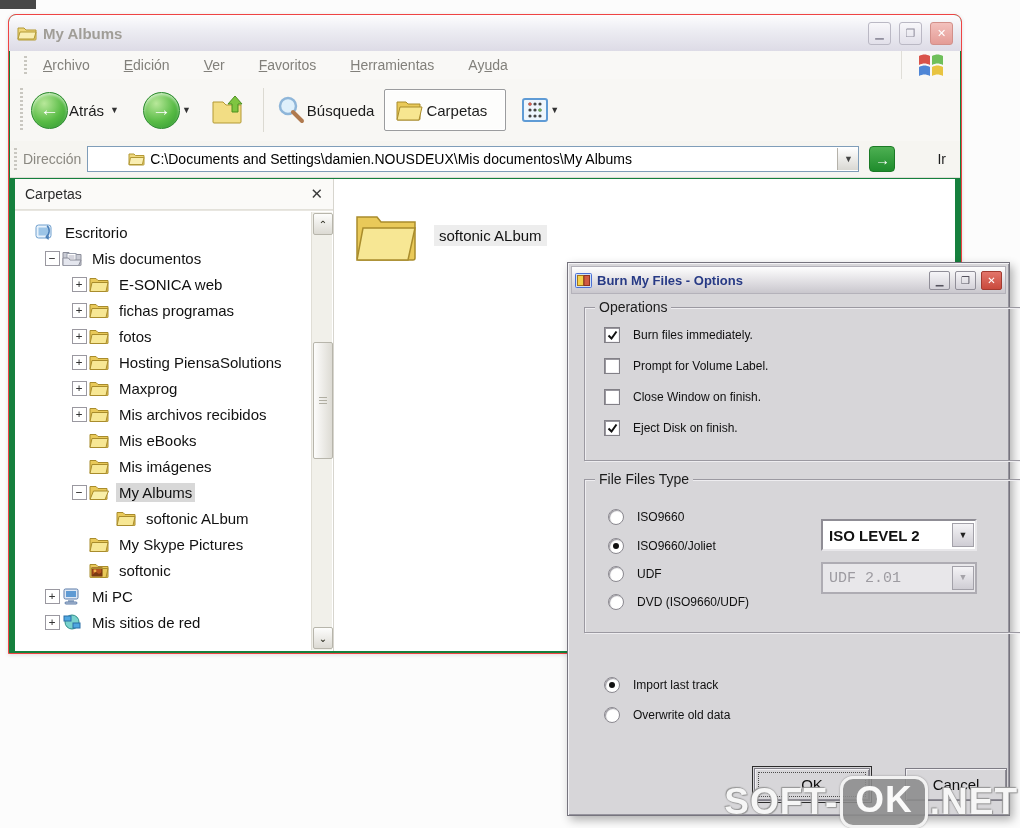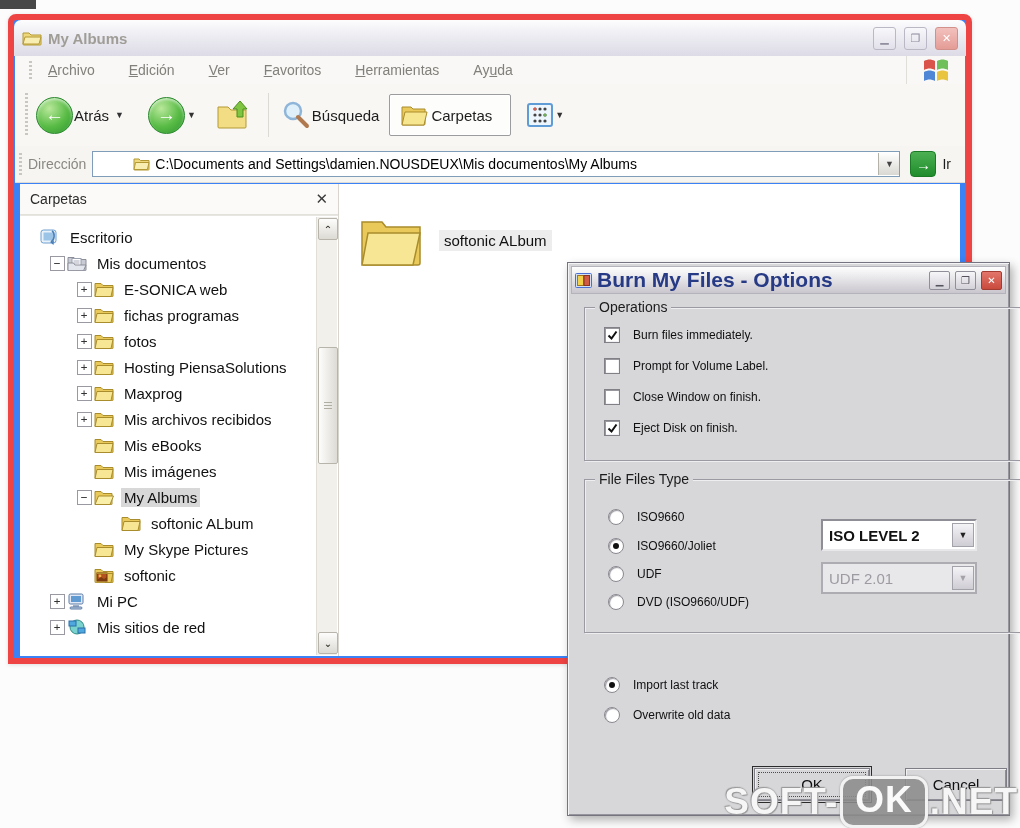--- a/index.html
+++ b/index.html
@@ -1,20 +1,20 @@
 <!DOCTYPE html>
 <html><head>
 <meta charset="utf-8">
 <style>
   html,body{margin:0;padding:0;width:1020px;height:828px;background:#fcfcfc;overflow:hidden;
             font-family:"Liberation Sans","DejaVu Sans",sans-serif;}
   .abs{position:absolute;}
   
-  #explorer{left:8px;top:14px;width:952px;height:638px;background:#3b82f6;
-    border:6px solid #ef4444;border-radius:8px 8px 0 0;box-shadow:0 1px 4px rgba(0,0,0,.12);}
+  #explorer{left:8px;top:14px;width:952px;height:638px;background:#15803d;
+    border:1px solid #ef4444;border-radius:8px 8px 0 0;box-shadow:0 1px 4px rgba(0,0,0,.12);}
   #xp-titlebar{left:0;top:0;right:0;height:36px;border-radius:7px 7px 0 0;
     background:linear-gradient(#fdfdfe,#ececf2 45%,#dddbe6);display:flex;align-items:center;padding:0 8px;gap:6px;}
   #xp-title{color:#a09d97;font-weight:bold;font-size:15px;flex:1;}
   .winbtn{width:21px;height:21px;border-radius:3px;border:1px solid #bab8c4;margin-left:2px;
     background:linear-gradient(#f8f7fa,#e2e0ea);display:flex;align-items:center;justify-content:center;
     font-size:11px;color:#8f8d9d;font-weight:bold;}
   .winbtn.close{background:linear-gradient(#f3c1bd,#e49c96);border-color:#d2908a;color:#fff;}
   
   #menubar{left:1px;top:36px;right:1px;height:28px;background:#f9f8f6;border-bottom:1px solid #e4e2dc;
     display:flex;align-items:center;padding-left:14px;gap:34px;font-size:14px;color:#82807b;}
@@ -41,21 +41,21 @@
     display:flex;align-items:center;font-size:14px;color:#8a8881;}
   #addressbar .grip{width:3px;height:22px;margin:0 6px 0 4px;
     background:repeating-linear-gradient(#c9c7c0 0 2px,transparent 2px 4px);}
   #address-field{flex:1;height:24px;background:#fff;border:1px solid #7f9db9;display:flex;align-items:center;
     margin-left:6px;color:#000;padding-left:36px;}
   #address-text{flex:1;font-size:14px;white-space:nowrap;overflow:hidden;}
   #address-drop{width:20px;height:22px;border-left:1px solid #b5b2aa;
     background:linear-gradient(#fefefe,#d9d8d3);display:flex;align-items:center;justify-content:center;font-size:9px;color:#444;}
   #go-btn{width:24px;height:24px;border-radius:4px;margin:0 6px 0 10px;background:linear-gradient(#4db052,#1f8c2c);
     border:1px solid #1b7a26;display:flex;align-items:center;justify-content:center;color:#fff;font-weight:bold;font-size:15px;}
-  #go-label{color:#1d1d1d;margin-right:14px;}
+  #go-label{color:#1d1d1d;margin-right:14px;margin-left:36px;}
   
   #folders-pane{left:6px;top:164px;width:318px;height:472px;background:#fbfaf8;border-right:1px solid #d7d5ce;}
   #folders-header{left:0;top:0;right:0;height:30px;display:flex;align-items:center;padding:0 10px;
     font-size:14px;color:#2b2b2b;border-bottom:1px solid #e3e1da;}
   #folders-close{margin-left:auto;font-size:15px;color:#3b3b3b;font-weight:bold;}
   #tree{left:0;top:31px;right:0;bottom:0;background:#fff;border-top:1px solid #e8e6e0;overflow:hidden;}
   .tree-row{position:relative;display:flex;align-items:center;height:26px;font-size:15px;color:#111;white-space:nowrap;}
   .slot{width:20px;display:flex;align-items:center;justify-content:center;flex:none;}
   .expander{width:13px;height:13px;background:#fff;border:1px solid #9a98a0;display:flex;align-items:center;justify-content:center;
     font-size:11px;line-height:9px;color:#333;font-family:"DejaVu Sans Mono",monospace;}
@@ -71,41 +71,41 @@
     border:1px solid #b7b5ab;border-radius:2px;display:flex;flex-direction:column;align-items:center;justify-content:center;gap:2px;}
   #scroll-thumb i{width:8px;height:1px;background:#b0aea2;}
   #files-pane{left:325px;top:164px;right:6px;height:472px;background:#fff;}
   #file-tile{left:20px;top:30px;display:flex;align-items:center;gap:16px;}
   #file-tile .big-label{font-size:15px;color:#111;background:#ededed;padding:2px 5px;}
   
   #dialog{left:567px;top:262px;width:441px;height:552px;background:#d7d6d9;
     border:1px solid #76747e;box-shadow:inset 1px 1px 0 #f4f3f6,inset -1px -1px 0 #96949d,3px 4px 9px rgba(0,0,0,.3);}
   #dlg-titlebar{left:3px;top:3px;right:3px;height:26px;background:linear-gradient(#fefefe,#d9d7dc 70%,#c9c7cd);
     border:1px solid #b4b2ba;display:flex;align-items:center;padding:0 3px;gap:5px;}
-  #dlg-title{flex:1;font-size:21px;font-weight:bold;color:#273a85;}
+  #dlg-title{flex:1;font-size:13px;font-weight:bold;color:#273a85;}
   .dlg-btn{width:19px;height:17px;border:1px solid #908e98;border-radius:2px;background:linear-gradient(#f6f5f8,#d4d2d9);
     display:flex;align-items:center;justify-content:center;font-size:10px;color:#55535e;font-weight:bold;}
   .dlg-btn.close{background:linear-gradient(#e2756a,#c94a3d);border-color:#a23b31;color:#fff;}
   .groupbox{left:16px;width:409px;border:1px solid #9b99a1;box-shadow:inset 1px 1px 0 #eeedf0,1px 1px 0 #eeedf0;padding-left:44px;}
   .group-label{position:absolute;top:-9px;left:10px;background:#d7d6d9;padding:0 4px;font-size:14px;color:#1c1c1c;}
   .check-row,.radio-row{position:absolute;display:flex;align-items:center;gap:13px;font-size:12px;color:#101010;}
   .cb{width:14px;height:14px;background:#fff;border:1px solid #828087;
     box-shadow:inset 1px 1px 0 #9a989f, inset -1px -1px 0 #f2f1f4;display:flex;align-items:center;justify-content:center;}
   .cb svg{display:none;}
   .cb.checked svg{display:block;}
   .rb{width:14px;height:14px;border-radius:50%;background:#fff;border:1px solid #8a888f;
     box-shadow:inset 1px 1px 1px #9a989f;display:flex;align-items:center;justify-content:center;}
   .rb i{display:none;width:6px;height:6px;border-radius:50%;background:#111;}
   .rb.checked i{display:block;}
   .combo{position:absolute;width:152px;height:28px;background:#fff;border:2px solid #8f8d95;
     border-right-color:#e8e7ea;border-bottom-color:#e8e7ea;display:flex;align-items:center;}
   .combo-text{flex:1;font-size:15px;font-weight:bold;color:#111;padding-left:6px;white-space:nowrap;}
   .combo-btn{width:20px;height:22px;margin-right:1px;background:linear-gradient(#f4f3f6,#cfcdd4);
     border:1px solid #a3a1a9;display:flex;align-items:center;justify-content:center;font-size:9px;color:#222;}
-  .combo.disabled{background:#e8e7ea;border-color:#aeacb3;}
+  .combo.disabled{background:#e8e7ea;border-color:#aeacb3;font-family:Liberation Mono, monospace;}
   .combo.disabled .combo-text{color:#9d9ba1;font-weight:normal;}
   .combo.disabled .combo-btn{color:#a5a3a9;}
   .dlg-push{position:absolute;height:31px;background:#d7d6d9;font-size:15px;color:#101010;
     display:flex;align-items:center;justify-content:center;
     border:1px solid #7e7c85;box-shadow:inset 1px 1px 0 #f2f1f4,inset -1px -1px 0 #8f8d96;}
   #ok-btn{left:186px;top:505px;width:114px;outline:1px solid #2b2b2b;outline-offset:1px;}
   #ok-btn::after{content:"";position:absolute;inset:3px;border:1px dotted #4c4c4c;}
   #cancel-btn{left:337px;top:505px;width:100px;}
   
   #watermark{right:2px;bottom:0;display:flex;align-items:center;font-weight:bold;font-size:37px;

